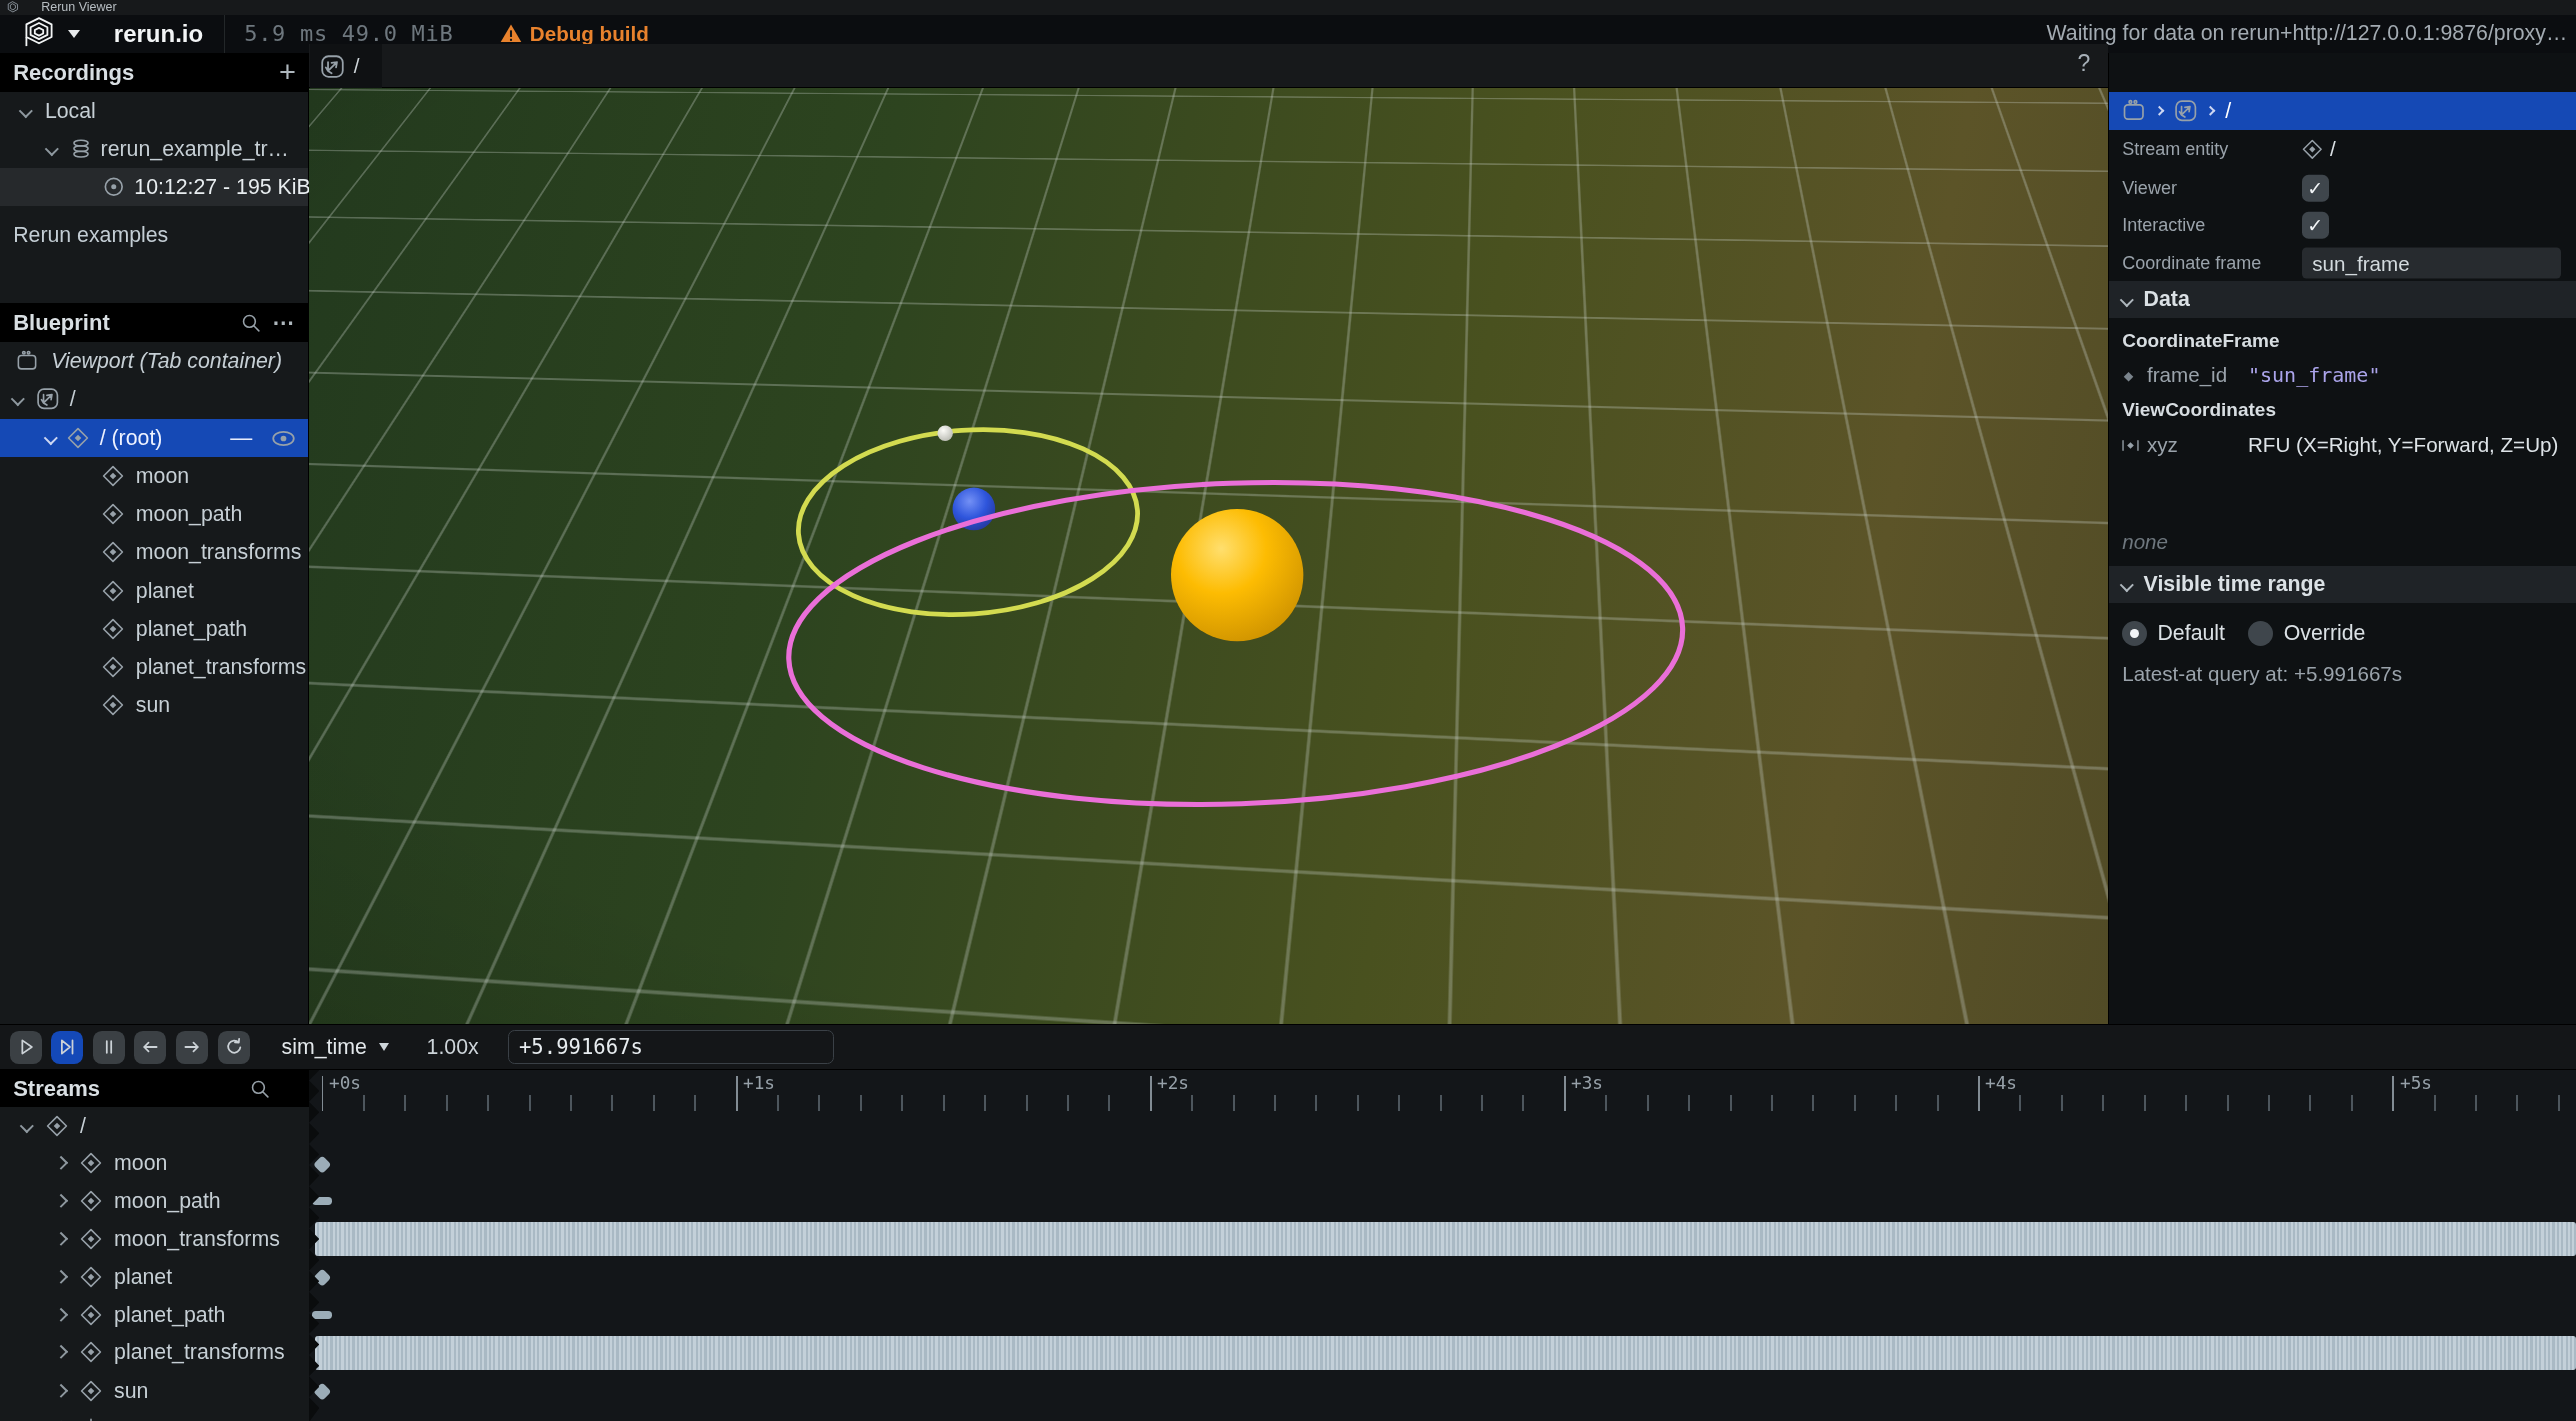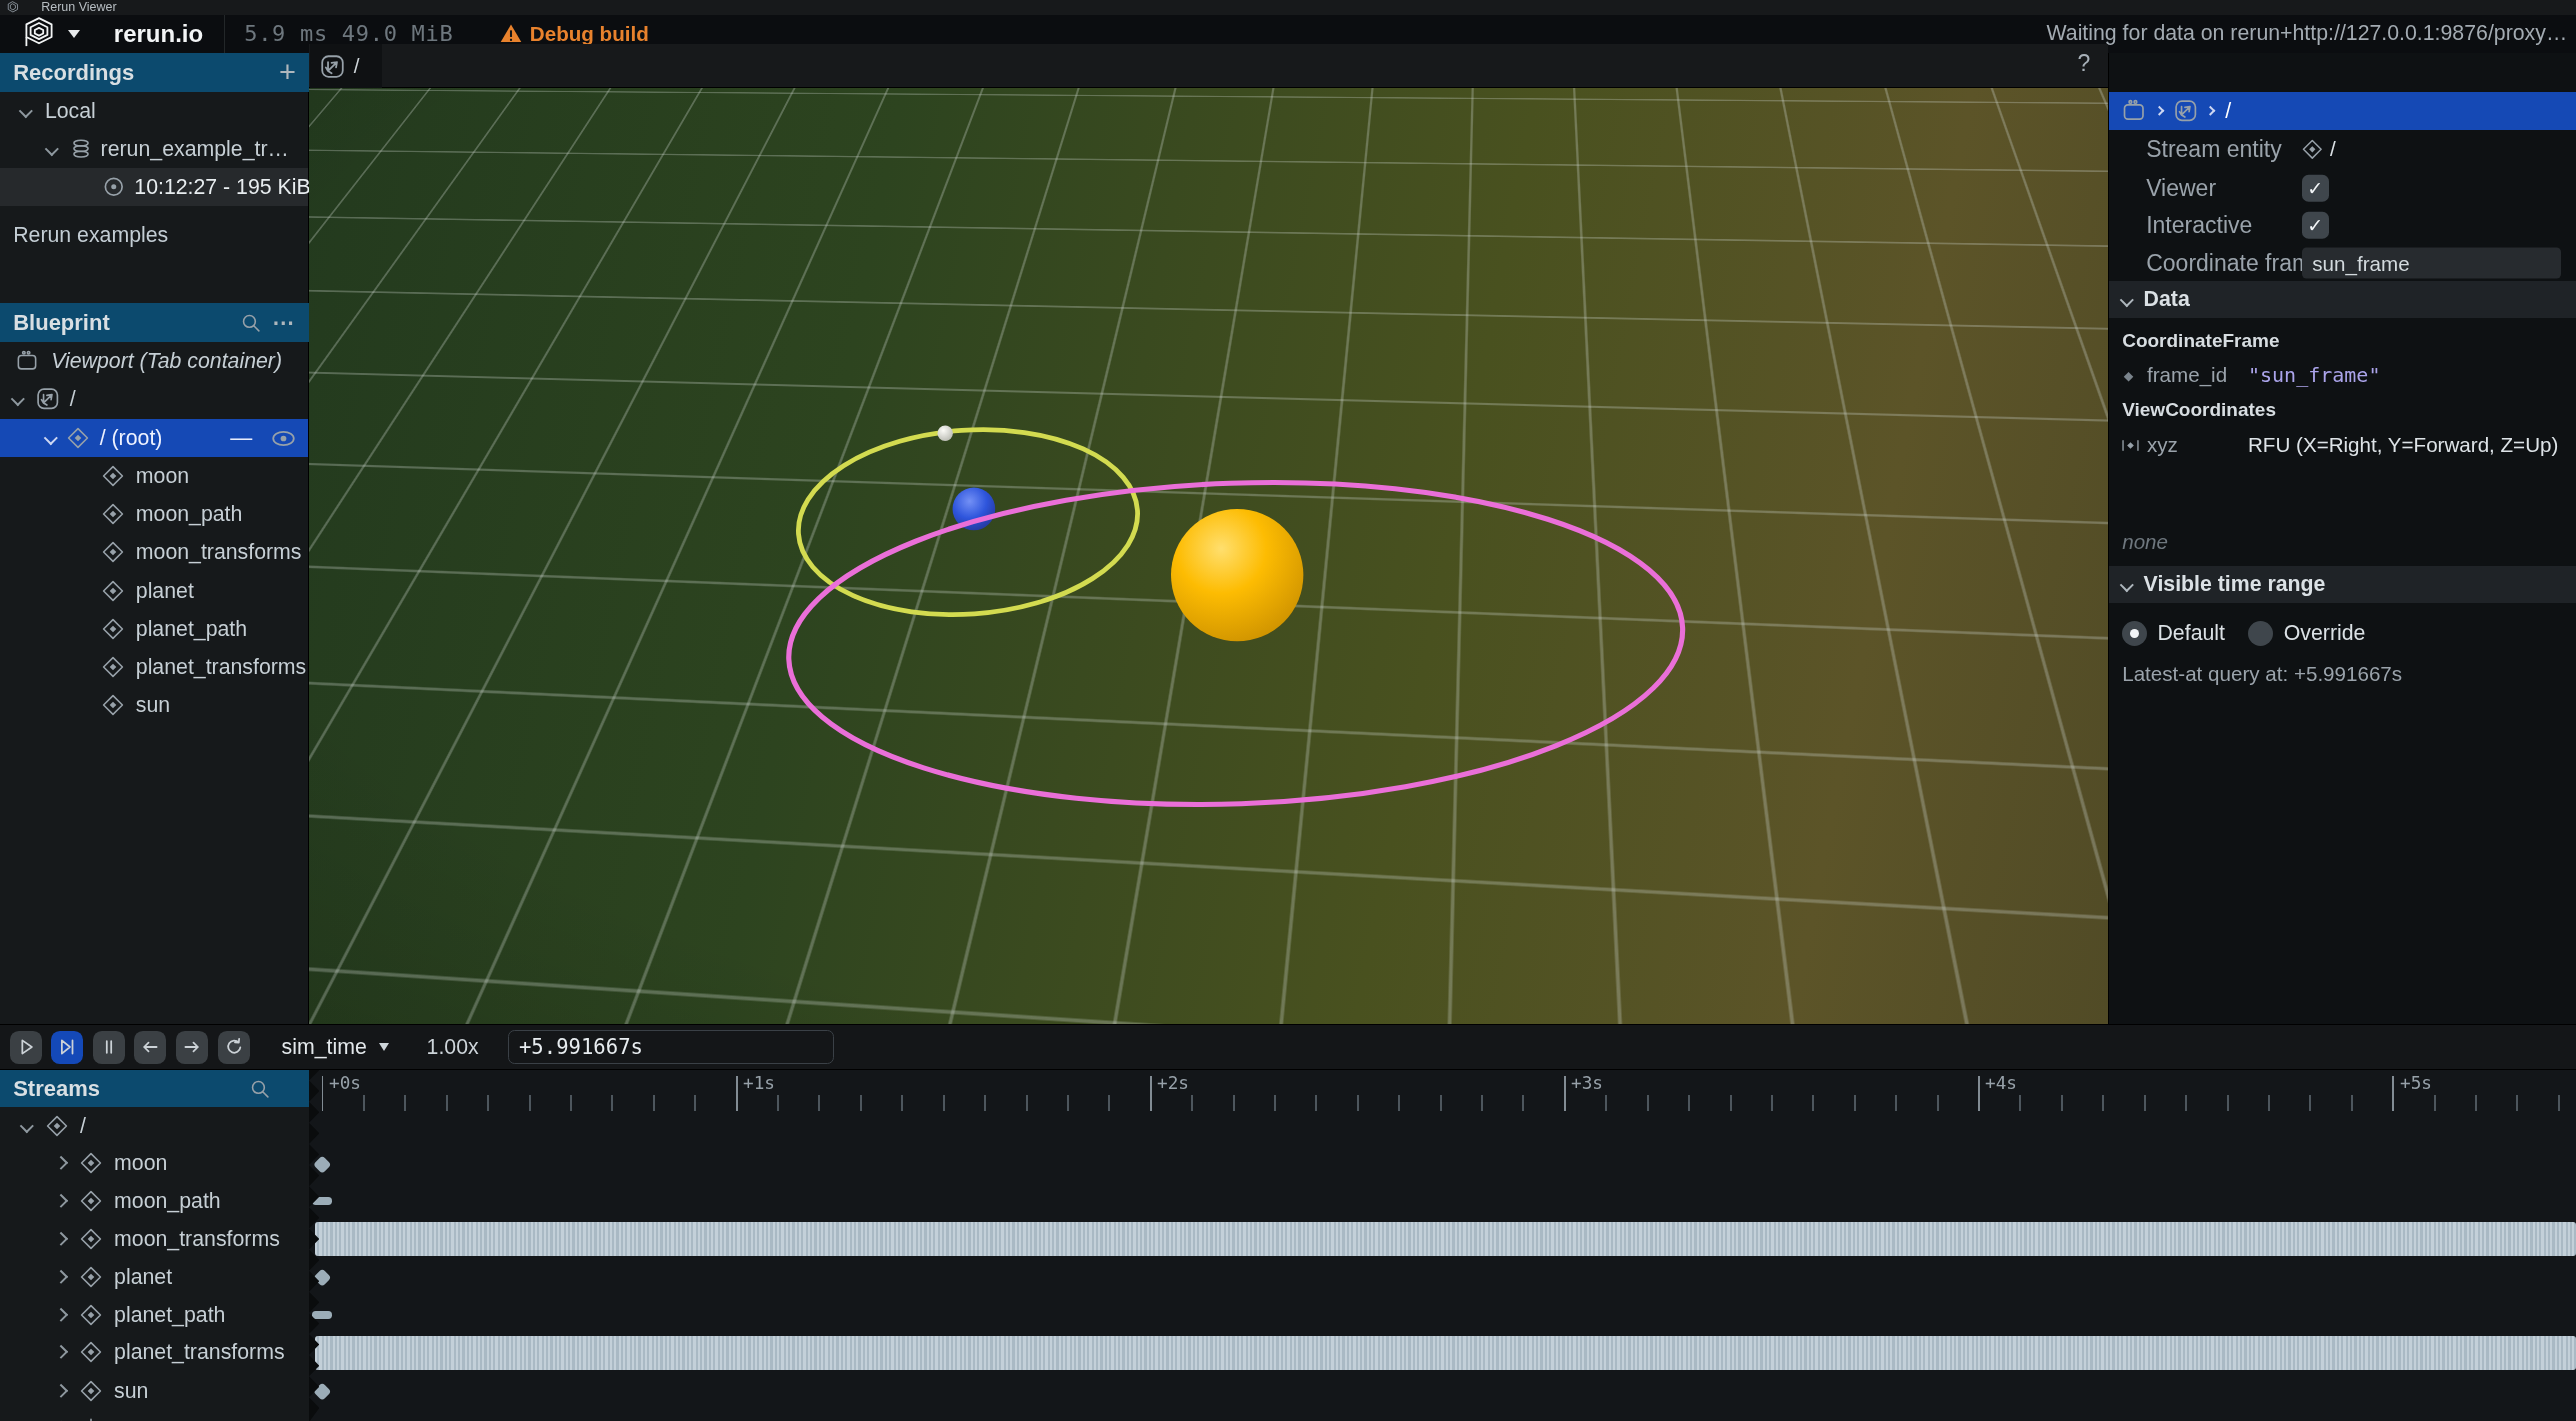--- a/index.html
+++ b/index.html
@@ -16,21 +16,21 @@
   #topbar .sep { width:1.5px; height:38px; background:#232729; margin-left:20.6px; }
   .appname { color:#f3f5f6; font-weight:bold; font-size:24px; margin-left:34px; }
   .stats { color:#6e777e; font-size:22px; margin-left:19px; letter-spacing:0.7px; }
   .debug { color:#e8822d; font-size:20.6px; font-weight:bold; margin-left:47px; display:flex; align-items:center; gap:7.4px; }
   .waiting { margin-left:auto; margin-right:8.8px; color:#a3abb2; font-size:21.3px; }
   .caret { width:0; height:0; border-left:6.6px solid transparent; border-right:6.6px solid transparent;
     border-top:8.8px solid #e8eaec; display:inline-block; margin-left:11.8px; }
 
   
   .panelL { background:#16191b; }
-  .band { background:#0c4a6e; color:#d9dfe3; font-size:22px; font-weight:bold;
+  .band { background:#000000; color:#d9dfe3; font-size:22px; font-weight:bold;
     display:flex; align-items:center; padding:0 13.2px; }
   .row { position:absolute; left:0; width:100%; height:38px; display:flex; align-items:center; color:#c6cfd5; font-size:21.3px; }
   .row .lbl { white-space:nowrap; }
   .sel { background:#26292c; }
   .selblue { background:#1549b5; color:#eef2ff; }
 
   .chev { display:inline-block; width:9.6px; height:9.6px; border-right:2.2px solid #8e989f; border-bottom:2.2px solid #8e989f; transform:rotate(45deg); flex:none; }
   .chev.right { transform:rotate(-45deg); }
   .chev.lite { border-color:#cdd7f2; }
 
@@ -51,21 +51,21 @@
   #ground { position:absolute; left:-662px; top:-184px; width:3825px; height:2501px;
     background:
       repeating-linear-gradient(90deg, rgba(208,216,210,.30) 0 2.2px, transparent 2.2px 91px),
       repeating-linear-gradient(0deg, rgba(208,216,210,.30) 0 2.2px, transparent 2.2px 91px);
     transform:perspective(1839px) rotateX(56deg) rotateZ(8deg); transform-origin:50% 12%; }
 
   
   #rightpanel { left:2108px; top:53px; width:468px; height:971px; background:#0e1113; border-left:1.5px solid #000; }
   .rband { position:absolute; left:0; width:100%; height:37px; background:#1f2327; color:#dbe1e5;
     font-size:21.3px; font-weight:bold; display:flex; align-items:center; gap:11.8px; padding-left:13.2px; }
-  .rlabel { position:absolute; left:13.2px; color:#9aa3ab; font-size:23px; transform:translateY(-50%);margin-left:24px; }
+  .rlabel { position:absolute; left:13.2px; color:#9aa3ab; font-size:18px; transform:translateY(-50%); }
   .rvalue { position:absolute; left:193px; transform:translateY(-50%); color:#dde3e7; font-size:20.6px; display:flex; align-items:center; gap:7.4px; }
   .checkbox { width:26.5px; height:26.5px; background:#3f464c; border-radius:6.6px; color:#f2f5f7;
     font-size:19px; display:flex; align-items:center; justify-content:center; }
   .field { position:absolute; left:193px; width:162px; height:31px; background:#272b2f; border-radius:4.4px;
     transform:translateY(-50%); color:#d3dade; font-size:20.6px; display:flex; align-items:center; padding-left:10.3px; width:259px; }
   .dheading { position:absolute; left:13.2px; transform:translateY(-50%); color:#d7dde1; font-size:19px; font-weight:bold; }
   .dname { position:absolute; left:38px; transform:translateY(-50%); color:#9aa3ab; font-size:20.6px; }
   .dbullet { position:absolute; left:14.7px; transform:translateY(-50%); color:#7a848c; font-size:12.5px; }
   .dvalue { position:absolute; left:139px; transform:translateY(-50%); font-size:20px; }
   .radio { width:25px; height:25px; border-radius:50%; background:#3f464c; display:inline-flex; align-items:center; justify-content:center; }

